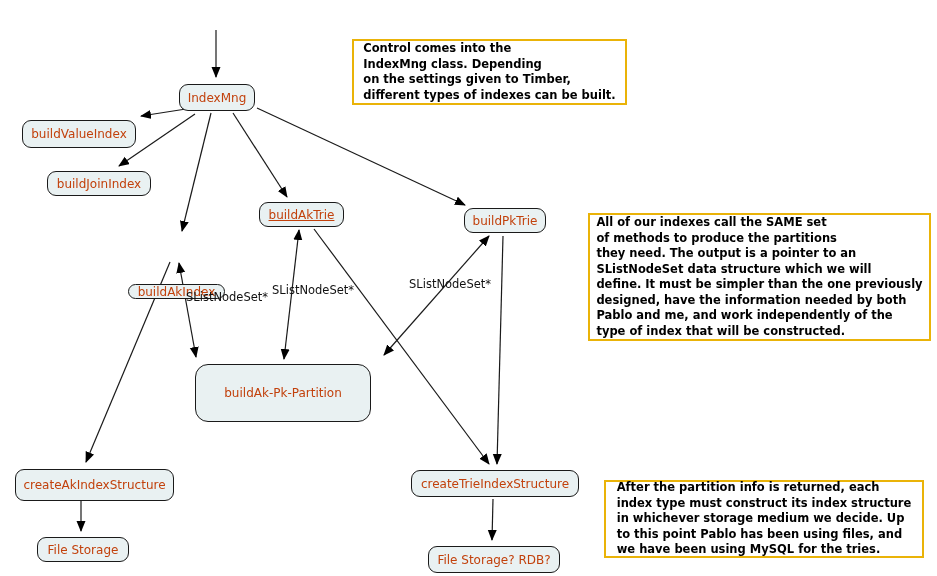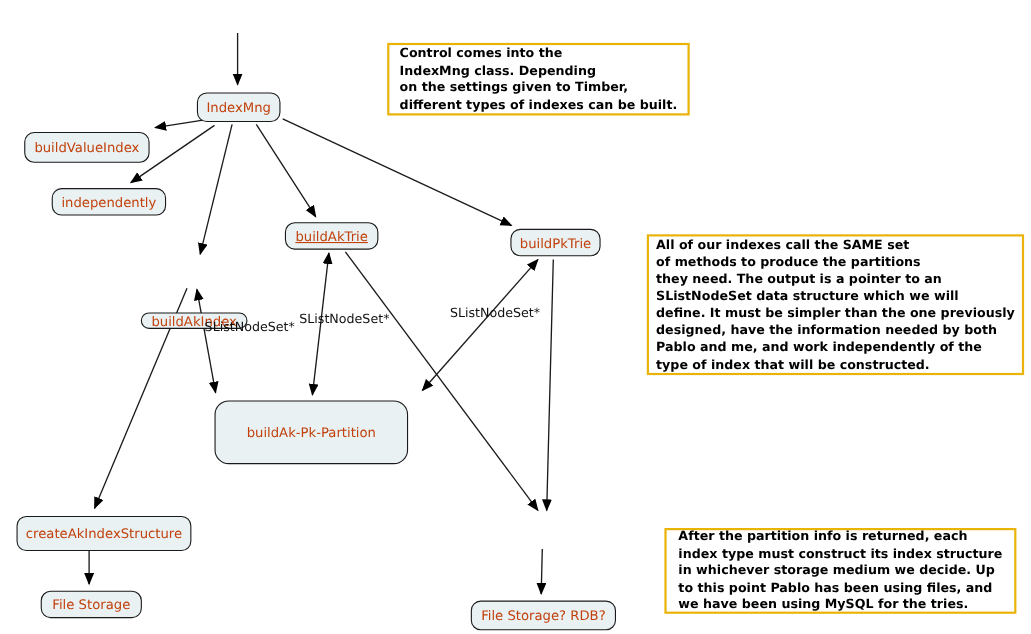--- a/index.html
+++ b/index.html
@@ -95,26 +95,27 @@
       <line x1="314" y1="229" x2="489" y2="464" marker-end="url(#ah-end)"></line>
       <line x1="503" y1="236" x2="497" y2="464" marker-end="url(#ah-end)"></line>
 
       <line x1="81" y1="495" x2="81" y2="531" marker-end="url(#ah-end)"></line>
       <line x1="493" y1="499" x2="492" y2="540" marker-end="url(#ah-end)"></line>
     </g>
   </svg>
 
   <div class="node" id="node-indexmng">IndexMng</div>
   <div class="node" id="node-buildvalueindex">buildValueIndex</div>
-  <div class="node" id="node-buildjoinindex">independently</div>
+  <div class="node" id="node-buildjoinindex">buildJoinIndex</div>
   <div class="node" id="node-buildakindex">buildAkIndex</div>
   <div class="node" id="node-buildaktrie">buildAkTrie</div>
   <div class="node" id="node-buildpktrie">buildPkTrie</div>
   <div class="node" id="node-partition">buildAk-Pk-Partition</div>
   <div class="node" id="node-createakindex">createAkIndexStructure</div>
+  <div class="node" id="node-createtrieindex">createTrieIndexStructure</div>
   <div class="node" id="node-filestorage">File Storage</div>
   <div class="node" id="node-filestoragerdb">File Storage? RDB?</div>
 
   <div class="edge-label" id="edge-label-1">SListNodeSet*</div>
   <div class="edge-label" id="edge-label-2">SListNodeSet*</div>
   <div class="edge-label" id="edge-label-3">SListNodeSet*</div>
 
   <div class="note" id="note-control">Control comes into the
 IndexMng class. Depending
 on the settings given to Timber,

